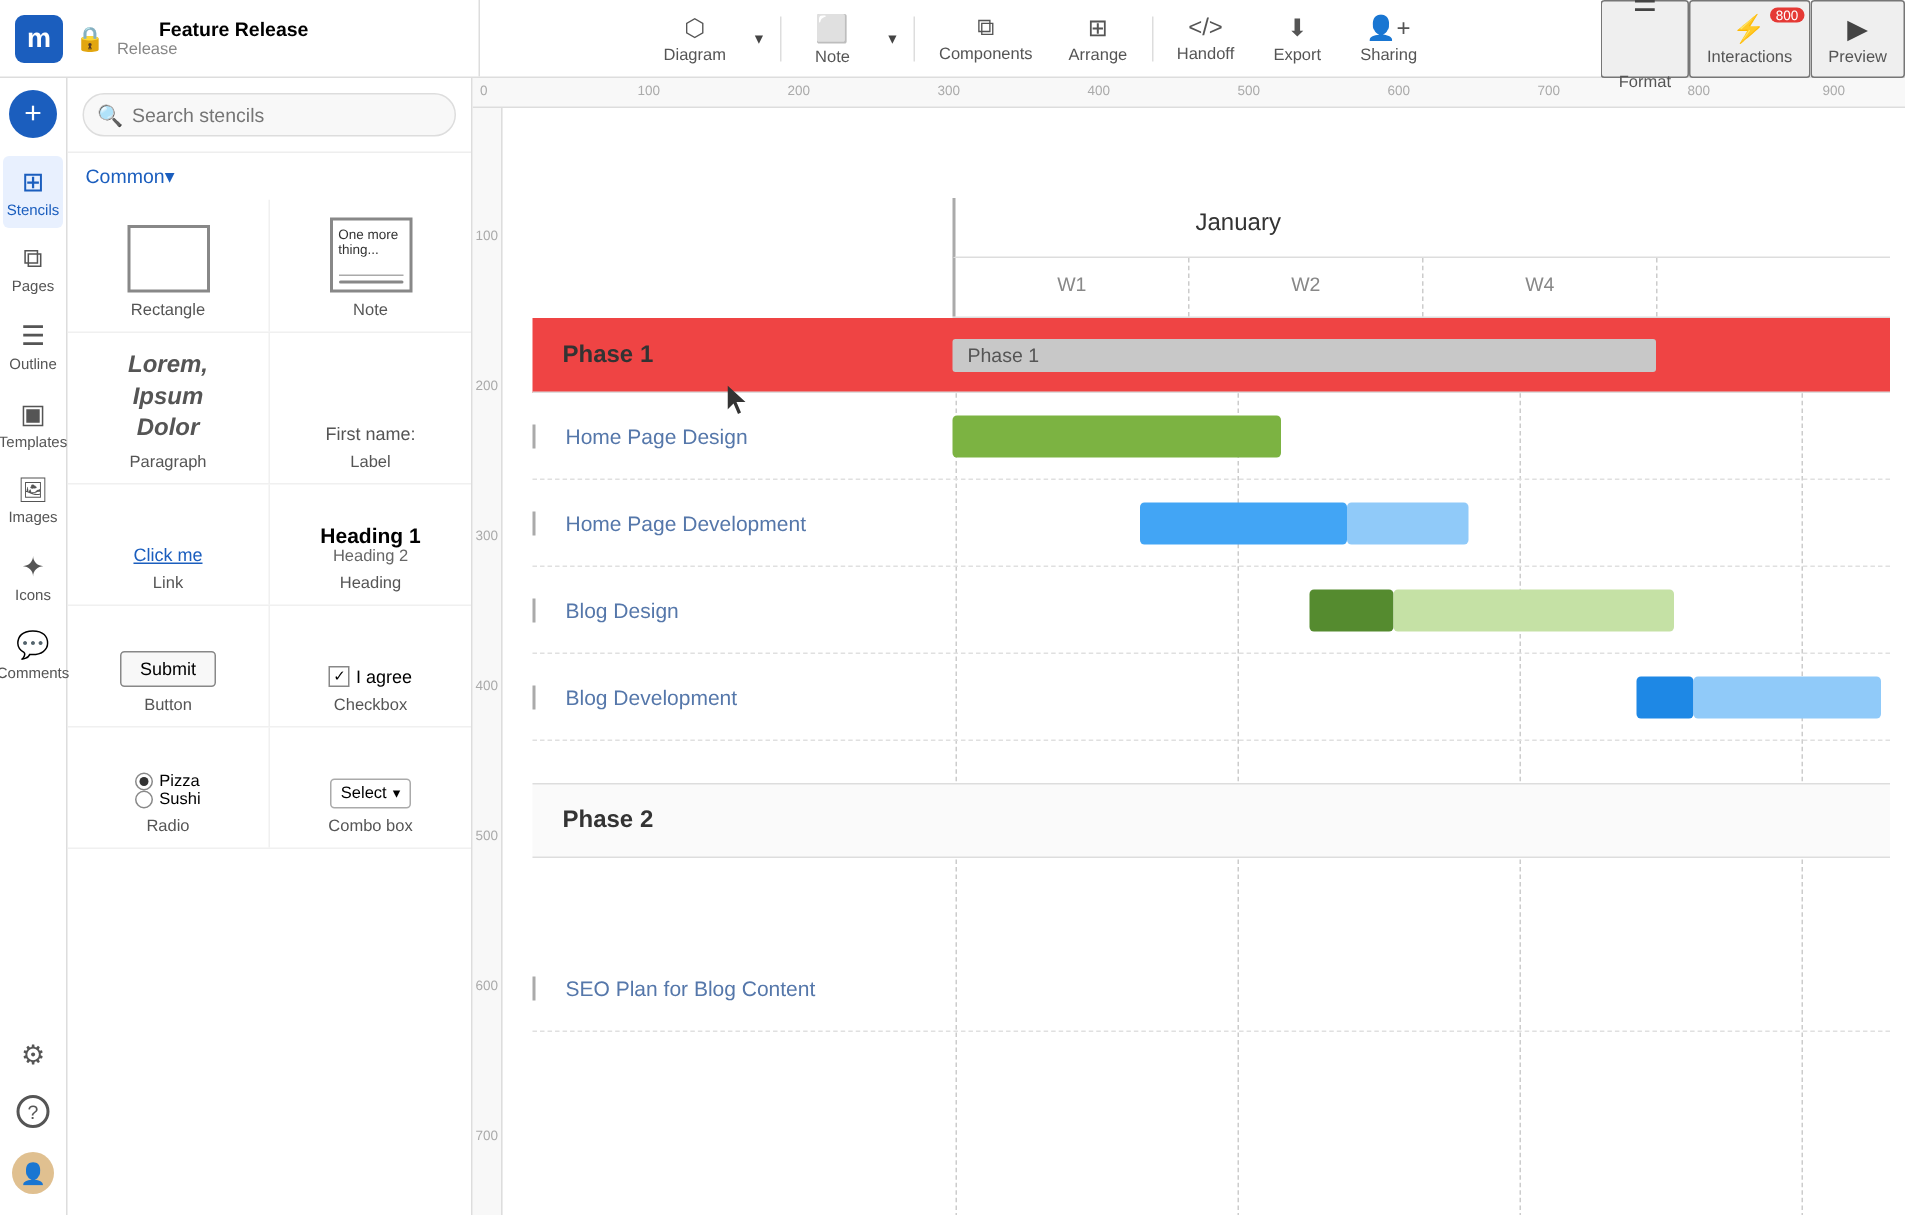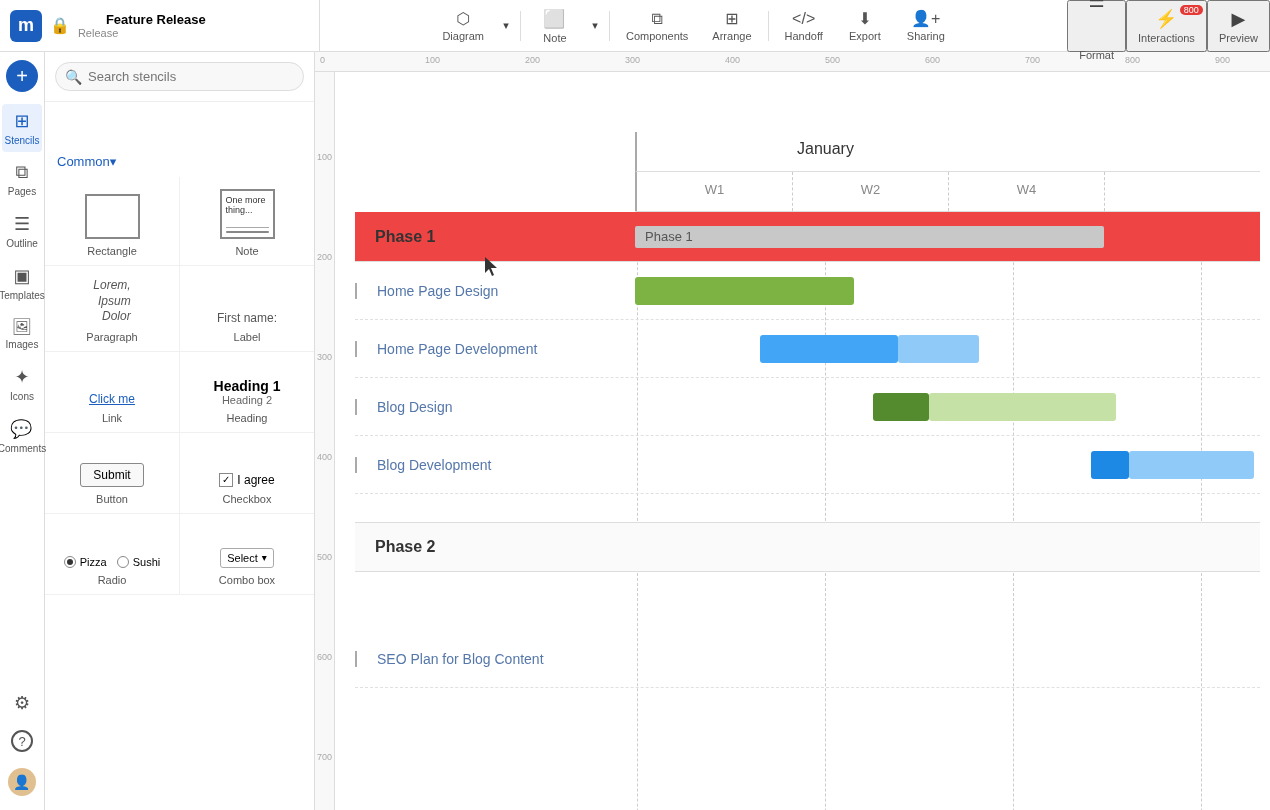--- a/index.html
+++ b/index.html
@@ -28,39 +28,39 @@
     .left-icon-btn .label { font-size: 10px; color: #555; }
     .left-icon-btn.active .label { color: #1b5ebe; }
     #add-btn { width: 32px; height: 32px; border-radius: 50%; background: #1b5ebe; color: #fff; display: flex; align-items: center; justify-content: center; font-size: 20px; cursor: pointer; margin-bottom: 8px; }
 
     
     #stencil-panel { position: absolute; left: 45px; top: 52px; width: 270px; height: 758px; background: #fff; border-right: 1px solid #ddd; display: flex; flex-direction: column; z-index: 9; overflow: hidden; }
     #search-box { padding: 10px; border-bottom: 1px solid #eee; }
     #search-input { width: 100%; padding: 6px 10px 6px 32px; border: 1px solid #ddd; border-radius: 20px; font-size: 13px; background: #f8f8f8; outline: none; }
     .search-wrapper { position: relative; }
     .search-icon { position: absolute; left: 10px; top: 50%; transform: translateY(-50%); color: #999; font-size: 14px; }
-    #stencil-header { display: flex; align-items: center; padding: 8px 12px; margin-top: 44px; }
+    #stencil-header { display: flex; align-items: center; padding: 8px 12px; }
     .stencil-category { font-size: 13px; color: #1b5ebe; font-weight: 500; cursor: pointer; }
     .stencil-chevron { color: #1b5ebe; cursor: pointer; }
     #stencil-grid { flex: 1; overflow-y: auto; padding: 0; }
     .stencil-row { display: flex; border-bottom: 1px solid #f0f0f0; }
     .stencil-cell { flex: 1; display: flex; flex-direction: column; align-items: center; justify-content: flex-end; padding: 12px 8px 8px; cursor: pointer; border-right: 1px solid #f0f0f0; min-height: 80px; gap: 6px; }
     .stencil-cell:last-child { border-right: none; }
     .stencil-label { font-size: 11px; color: #555; text-align: center; }
     
     .shape-rect { width: 55px; height: 45px; border: 2px solid #888; background: #fff; }
     .shape-note { width: 55px; height: 50px; border: 2px solid #888; background: #fff; position: relative; font-size: 9px; padding: 4px; color: #333; overflow: hidden; }
     .shape-note::after { content: ''; position: absolute; bottom: 4px; left: 4px; right: 4px; height: 2px; background: #888; border-radius: 1px; }
-    .shape-para { font-style: italic; font-size: 12px; color: #555; text-align: right; line-height: 1.3; }
+    .shape-para { font-style: italic; font-size: 16px; color: #555; text-align: center; line-height: 1.3; font-weight: bold; }
     .shape-label { font-size: 12px; color: #555; }
     .shape-link { font-size: 12px; color: #1b5ebe; text-decoration: underline; cursor: pointer; }
     .shape-heading { text-align: center; }
     .shape-button { padding: 4px 12px; border: 1px solid #888; border-radius: 3px; font-size: 12px; background: #f8f8f8; cursor: pointer; }
     .shape-checkbox { display: flex; align-items: center; gap: 4px; font-size: 12px; }
-    .shape-radio { display: flex; flex-direction: row; gap: 10px; font-size: 11px; }
+    .shape-radio { display: flex; flex-direction: column; gap: 0; font-size: 11px; }
     .shape-radio-item { display: flex; align-items: center; gap: 4px; }
     .shape-select { padding: 3px 6px; border: 1px solid #aaa; border-radius: 3px; font-size: 11px; background: #fff; display: flex; align-items: center; gap: 4px; }
 
     
     #ruler-h { position: absolute; left: 315px; top: 52px; right: 0; height: 20px; background: #f8f8f8; border-bottom: 1px solid #ddd; z-index: 8; overflow: hidden; }
     #ruler-v { position: absolute; left: 315px; top: 72px; width: 20px; bottom: 0; background: #f8f8f8; border-right: 1px solid #ddd; z-index: 8; }
     .ruler-mark { position: absolute; font-size: 9px; color: #aaa; top: 3px; }
     .ruler-label-v { position: absolute; font-size: 9px; color: #aaa; left: 2px; }
 
     

